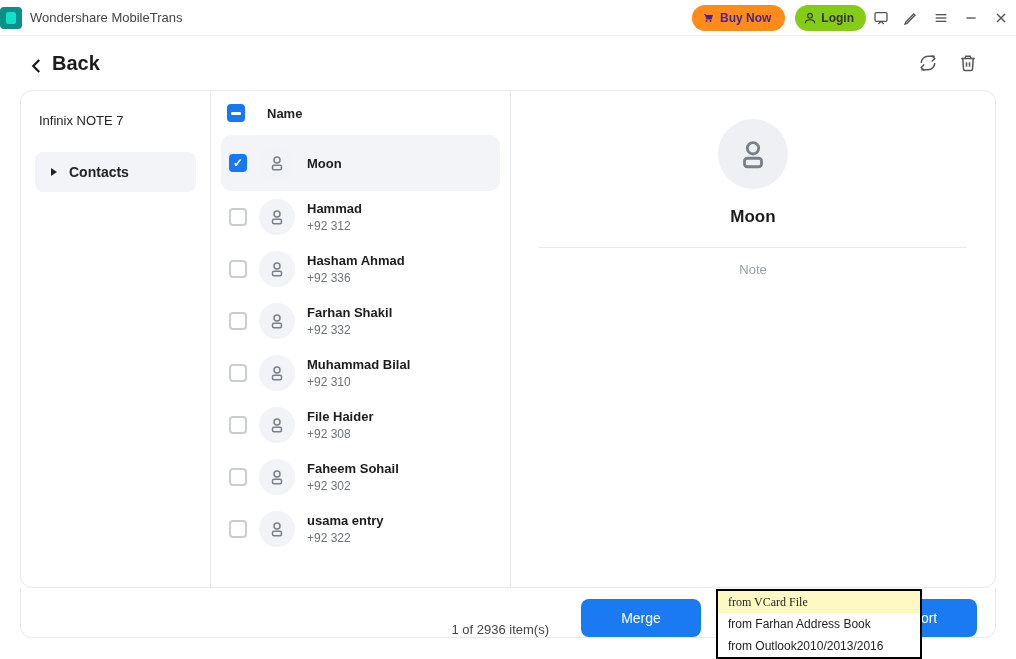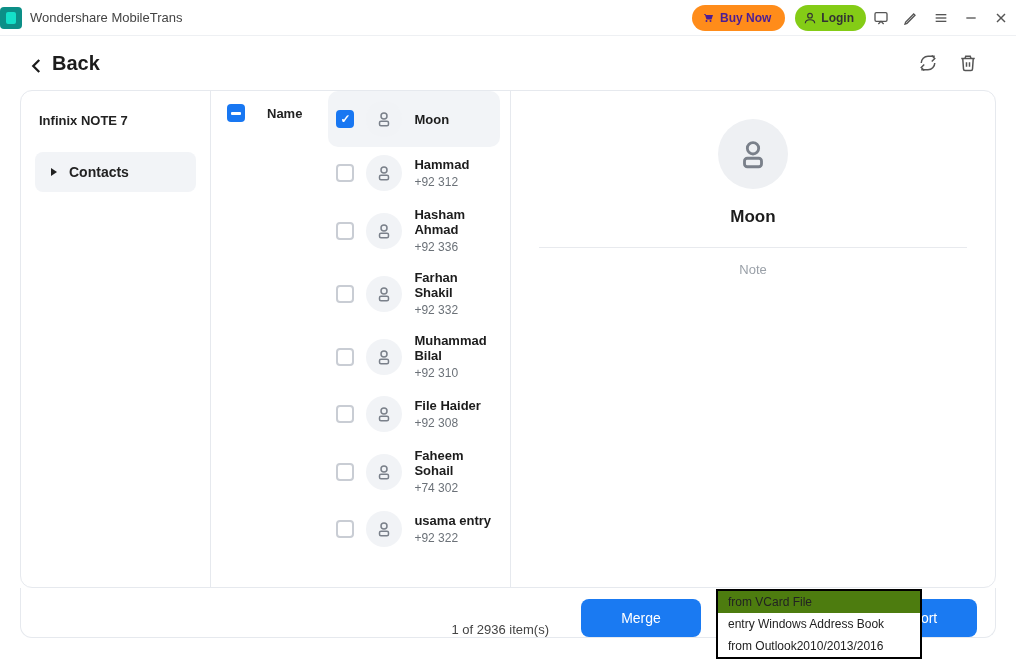--- a/index.html
+++ b/index.html
@@ -21,25 +21,25 @@
 .back-btn { display: flex; align-items: flex-end; gap: 6px; background: none; border: none; cursor: pointer; font-size: 20px; font-weight: 700; color: #1c1c1c; }
 .back-btn svg { width: 18px; height: 18px; }
 .header-spacer { flex: 1; }
 .header-icon { width: 40px; height: 40px; display: flex; align-items: center; justify-content: center; color: #555; cursor: pointer; }
 .header-icon svg { width: 18px; height: 18px; }
 
 
 .content { display: flex; height: 498px; margin: 0 20px; border: 1px solid #e6e9ee; border-radius: 12px; overflow: visible; }
 
 .sidebar { width: 190px; border-right: 1px solid #e6e9ee; padding: 22px 14px; }
-.device-label { font-size: 13px; font-weight: 700; color: #222; margin-bottom: 24px; padding-left: 4px; }
+.device-label { font-size: 13px; font-weight: 400; color: #222; margin-bottom: 24px; padding-left: 4px; }
 .sidebar-item { background: #f2f4f7; border-radius: 8px; height: 40px; display: flex; align-items: center; padding: 0 14px; font-size: 14px; font-weight: 600; color: #222; gap: 10px; cursor: pointer; }
 .sidebar-item svg { width: 10px; height: 10px; }
 
-.mid { width: 300px; border-right: 1px solid #e6e9ee; display: flex; flex-direction: row; }
+.mid { width: 300px; border-right: 1px solid #e6e9ee; display: flex; flex-direction: column; }
 .list-header { height: 44px; display: flex; align-items: center; padding: 0 16px; gap: 22px; }
 .chk-indet { width: 18px; height: 18px; background: #1877f2; border-radius: 4px; display: flex; align-items: center; justify-content: center; }
 .chk-indet::after { content: ""; width: 10px; height: 3px; background: #fff; border-radius: 1px; }
 .col-name { font-size: 13px; font-weight: 600; color: #222; }
 
 .contact-list { flex: 1; overflow-y: auto; padding: 0 10px 10px; }
 .contact-row { display: flex; align-items: center; gap: 12px; padding: 8px 8px; border-radius: 10px; cursor: pointer; }
 .contact-row.selected { background: #f2f4f7; }
 .contact-row.first { height: 56px; }
 .chk { width: 18px; height: 18px; border: 2px solid #c9cdd4; border-radius: 4px; flex-shrink: 0; }
@@ -54,21 +54,21 @@
 .detail { flex: 1; padding: 28px 28px 10px; position: relative; }
 .avatar-lg { width: 70px; height: 70px; border-radius: 50%; background: #eef0f3; margin: 0 auto 18px; display: flex; align-items: center; justify-content: center; color: #7a808a; }
 .avatar-lg svg { width: 34px; height: 34px; }
 .detail-name { text-align: center; font-size: 17px; font-weight: 700; color: #1c1c1c; }
 .detail-hr { height: 1px; background: #e8eaee; margin: 20px 0 14px; }
 .note-label { text-align: center; font-size: 13px; color: #9aa0a8; }
 
 
 .import-popup { position: absolute; bottom: 0px; left: 716px; width: 206px; border: 2px solid #000; background: #fff; z-index: 30; }
 .import-popup-row { height: 22px; display: flex; align-items: center; padding: 0 10px; font-size: 12px; color: #222; cursor: pointer; }
-.import-popup-row.hl { background: #4d7c0f; }
+.import-popup-row.hl { background: #fef9c3; font-family: Liberation Serif, serif; }
 
 
 .footer { height: 50px; margin: 0 20px; display: flex; align-items: flex-end; border: 1px solid #e6e9ee; border-top: none; border-radius: 0 0 12px 12px; padding: 0 18px; gap: 18px; }
 .count-text { flex: 1; text-align: right; font-size: 13px; color: #444; padding-right: 14px; }
 .action-btn { width: 120px; height: 38px; border: none; border-radius: 8px; background: #1a7af2; color: #fff; font-size: 14px; font-weight: 400; cursor: pointer; }
 
 
 .big-arrow { position: absolute; left: 764px; top: 628px; color: #000; }
 .big-arrow svg { width: 40px; height: 30px; }
 
@@ -251,21 +251,21 @@
         <div class="contact-row">
           <div class="chk"></div>
           <div class="avatar-sm">
             <svg viewBox="0 0 24 24" fill="none" stroke="currentColor" stroke-width="2">
               <circle cx="12" cy="8" r="4"></circle>
               <rect x="6" y="15" width="12" height="6" rx="2"></rect>
             </svg>
           </div>
           <div class="contact-info">
             <div class="contact-name">Faheem  Sohail</div>
-            <div class="contact-phone">+74 302</div>
+            <div class="contact-phone">+92 302</div>
           </div>
         </div>
         <div class="contact-row">
           <div class="chk"></div>
           <div class="avatar-sm">
             <svg viewBox="0 0 24 24" fill="none" stroke="currentColor" stroke-width="2">
               <circle cx="12" cy="8" r="4"></circle>
               <rect x="6" y="15" width="12" height="6" rx="2"></rect>
             </svg>
           </div>
@@ -284,21 +284,21 @@
           <rect x="6" y="15" width="12" height="6" rx="2"></rect>
         </svg>
     </div>
     <div class="detail-name">Moon</div>
     <div class="detail-hr"></div>
     <div class="note-label">Note</div>
   </div>
 
   <div class="import-popup">
     <div class="import-popup-row hl">from VCard File</div>
-    <div class="import-popup-row">entry Windows Address  Book</div>
+    <div class="import-popup-row">from Farhan Address  Book</div>
     <div class="import-popup-row">from Outlook2010/2013/2016</div>
   </div>
 </div>
 
 <div class="footer">
   <div class="count-text">1 of 2936 item(s)</div>
   <button class="action-btn">Merge</button>
   <button class="action-btn">Import</button>
   <button class="action-btn">Export</button>
 </div>

